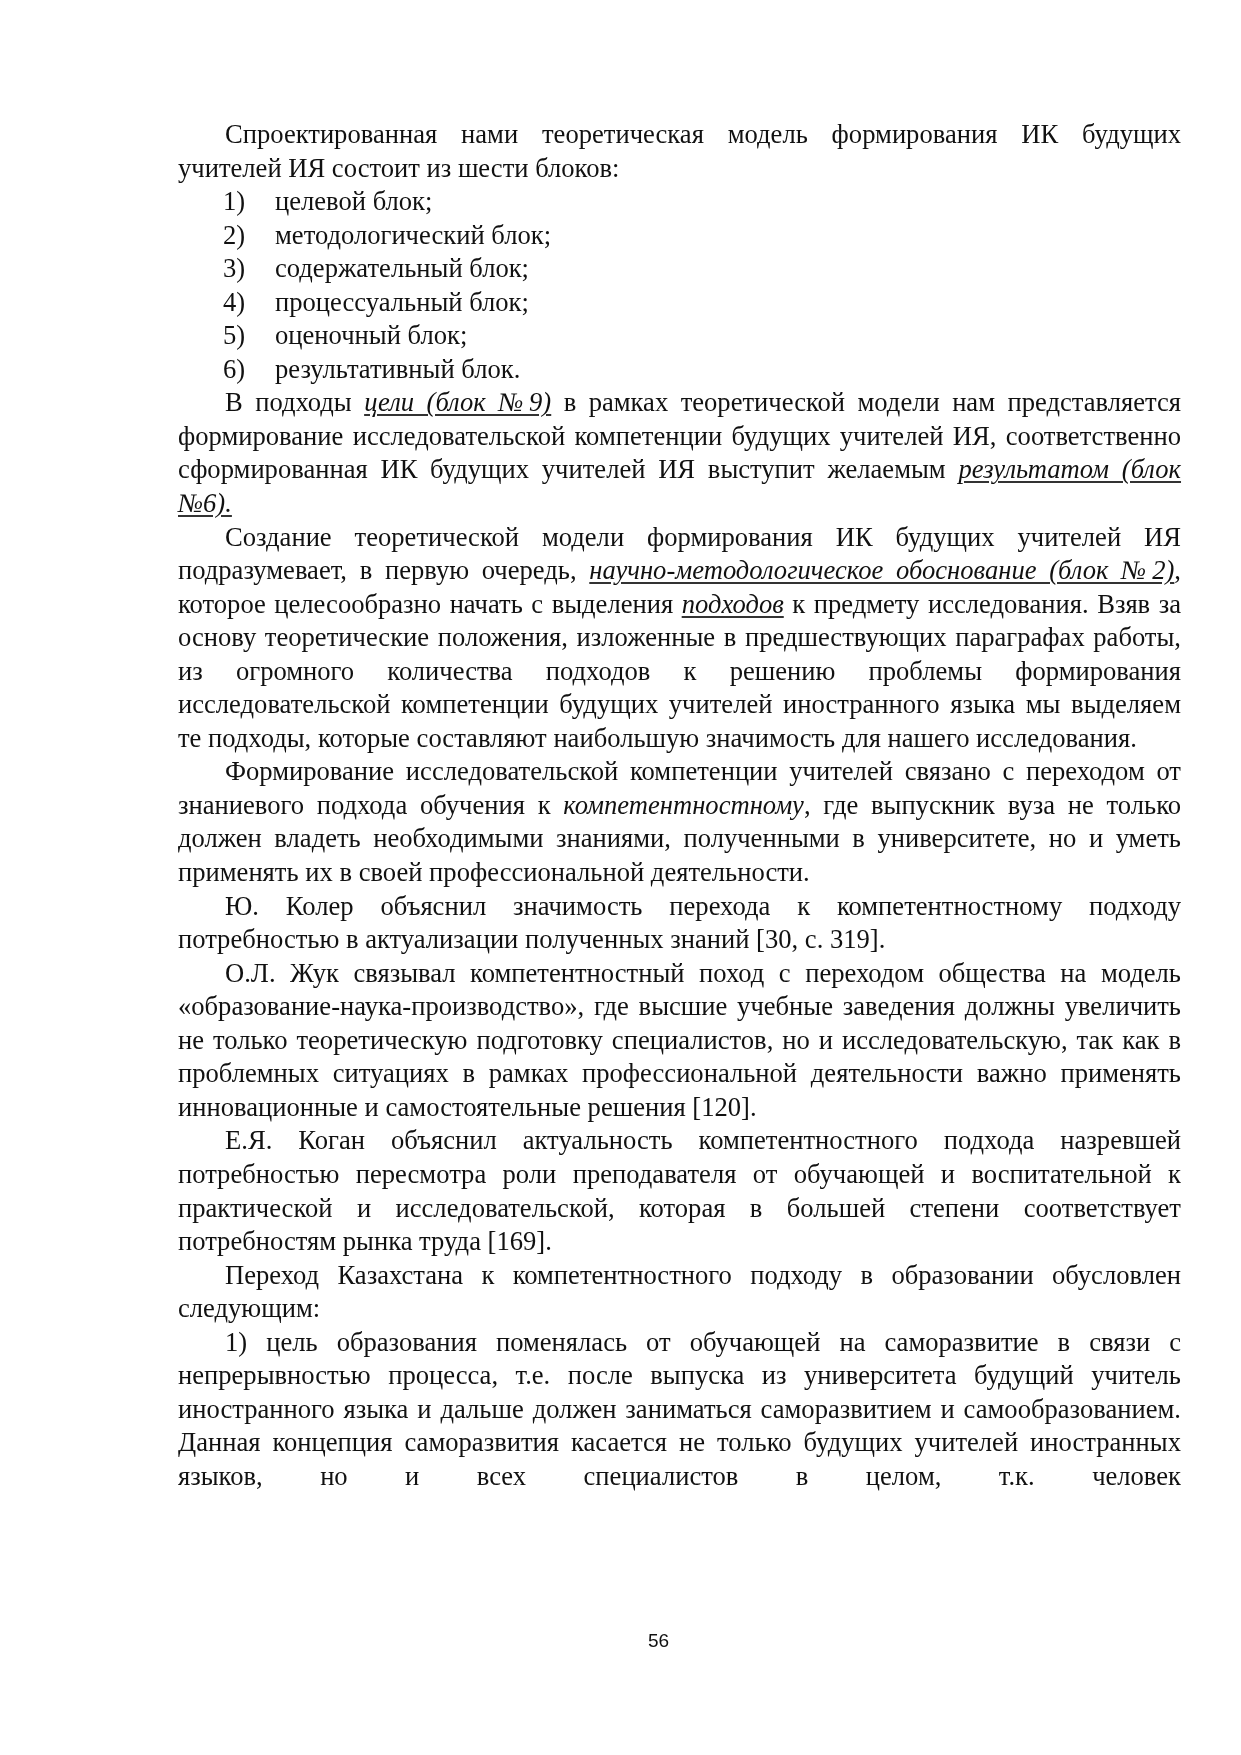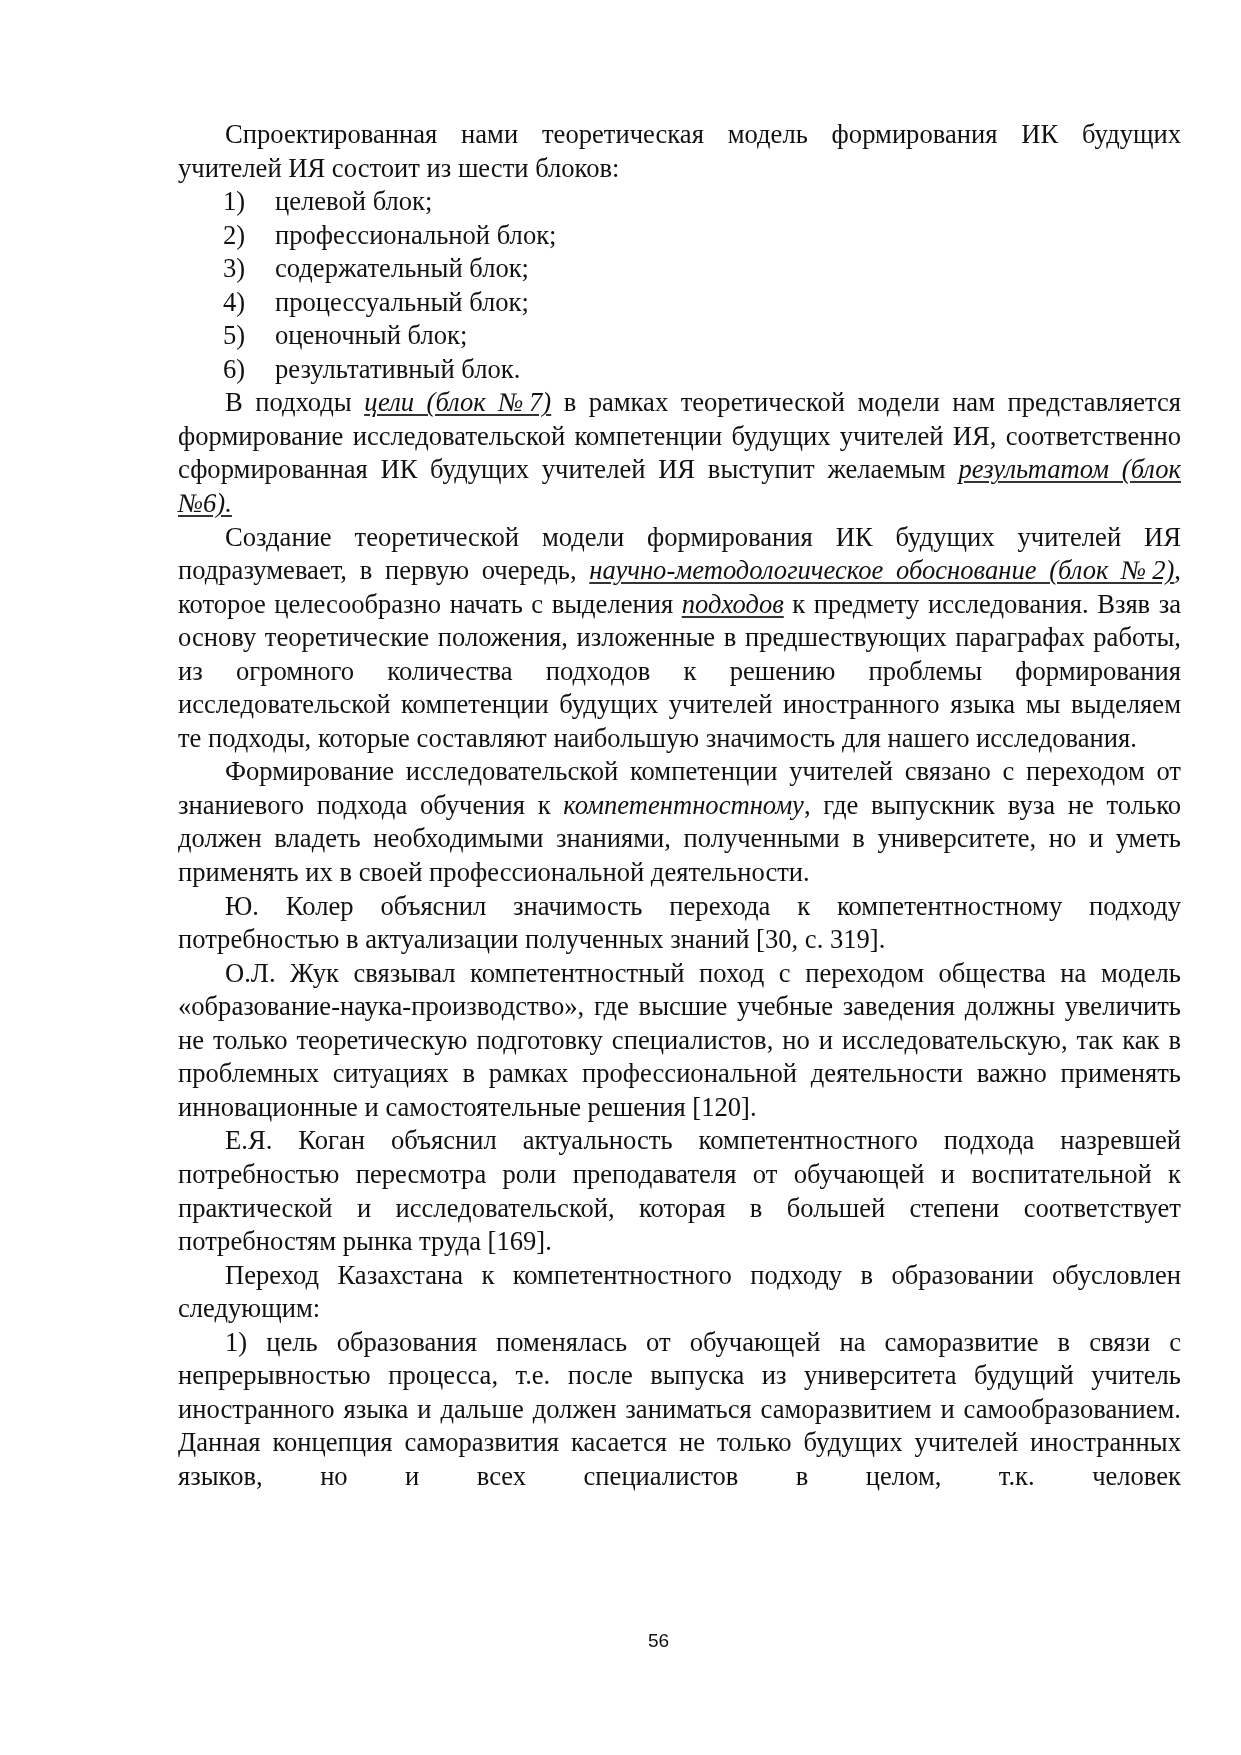--- a/index.html
+++ b/index.html
@@ -67,28 +67,28 @@
 </head>
 <body>
 
 <div class="page">
 
 
   <p class="para last-left">Спроектированная нами теоретическая модель формирования ИК будущих учителей ИЯ состоит из шести блоков:</p>
 
   <ol class="list">
     <li><span class="num">1)</span><span>целевой блок;</span></li>
-    <li><span class="num">2)</span><span>профессиональной блок;</span></li>
+    <li><span class="num">2)</span><span>методологический блок;</span></li>
     <li><span class="num">3)</span><span>содержательный блок;</span></li>
     <li><span class="num">4)</span><span>процессуальный блок;</span></li>
     <li><span class="num">5)</span><span>оценочный блок;</span></li>
     <li><span class="num">6)</span><span>результативный блок.</span></li>
   </ol>
 
-  <p class="para"><span>В подходы </span><span class="em-u">цели (блок №7)</span><span> в рамках теоретической модели нам представляется формирование исследовательской компетенции будущих учителей ИЯ, соответственно сформированная ИК будущих учителей ИЯ выступит желаемым </span><span class="em-u">результатом (блок №6).</span></p>
+  <p class="para"><span>В подходы </span><span class="em-u">цели (блок №9)</span><span> в рамках теоретической модели нам представляется формирование исследовательской компетенции будущих учителей ИЯ, соответственно сформированная ИК будущих учителей ИЯ выступит желаемым </span><span class="em-u">результатом (блок №6).</span></p>
 
   <p class="para"><span>Создание теоретической модели формирования ИК будущих учителей ИЯ подразумевает, в первую очередь, </span><span class="em-u">научно-методологическое обоснование (блок №2)</span><span>, которое целесообразно начать с выделения </span><span class="em-u">подходов</span><span> к предмету исследования. Взяв за основу теоретические положения, изложенные в предшествующих параграфах работы, из огромного количества подходов к решению проблемы формирования исследовательской компетенции будущих учителей иностранного языка мы выделяем те подходы, которые составляют наибольшую значимость для нашего исследования.</span></p>
 
   <p class="para"><span>Формирование исследовательской компетенции учителей связано с переходом от знаниевого подхода обучения к </span><span class="em">компетентностному</span><span>, где выпускник вуза не только должен владеть необходимыми знаниями, полученными в университете, но и уметь применять их в своей профессиональной деятельности.</span></p>
 
   <p class="para">Ю. Колер объяснил значимость перехода к компетентностному подходу потребностью в актуализации полученных знаний [30, с. 319].</p>
 
   <p class="para">О.Л. Жук связывал компетентностный поход с переходом общества на модель «образование-наука-производство», где высшие учебные заведения должны увеличить не только теоретическую подготовку специалистов, но и исследовательскую, так как в проблемных ситуациях в рамках профессиональной деятельности важно применять инновационные и самостоятельные решения [120].</p>
 
   <p class="para">Е.Я. Коган объяснил актуальность компетентностного подхода назревшей потребностью пересмотра роли преподавателя от обучающей и воспитательной к практической и исследовательской, которая в большей степени соответствует потребностям рынка труда [169].</p>

